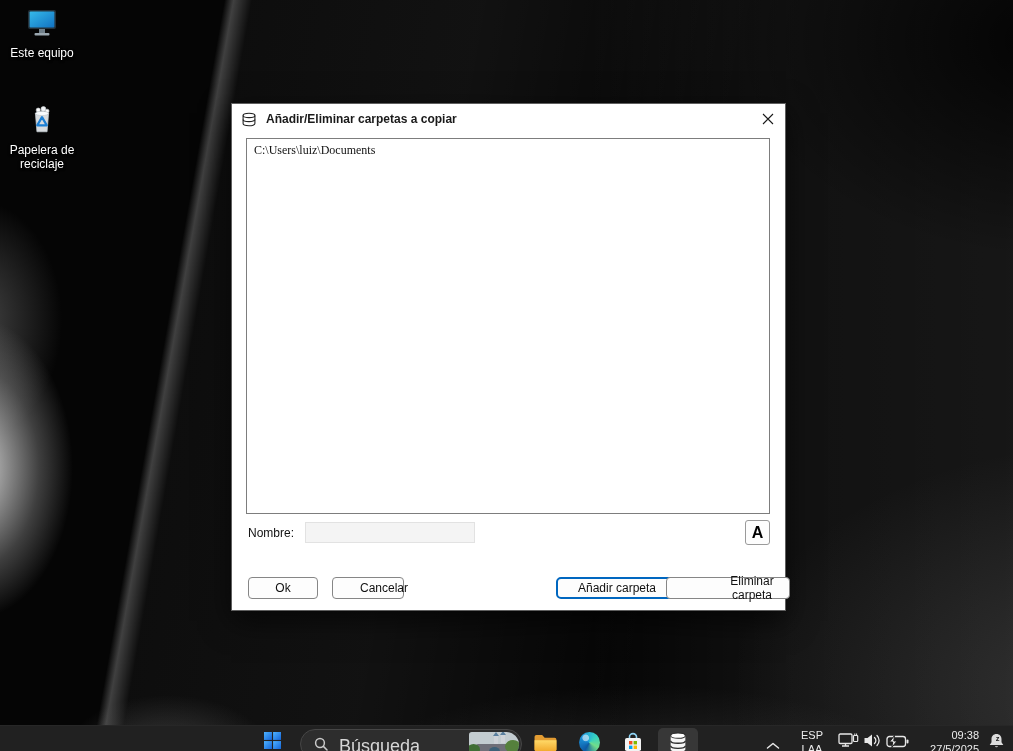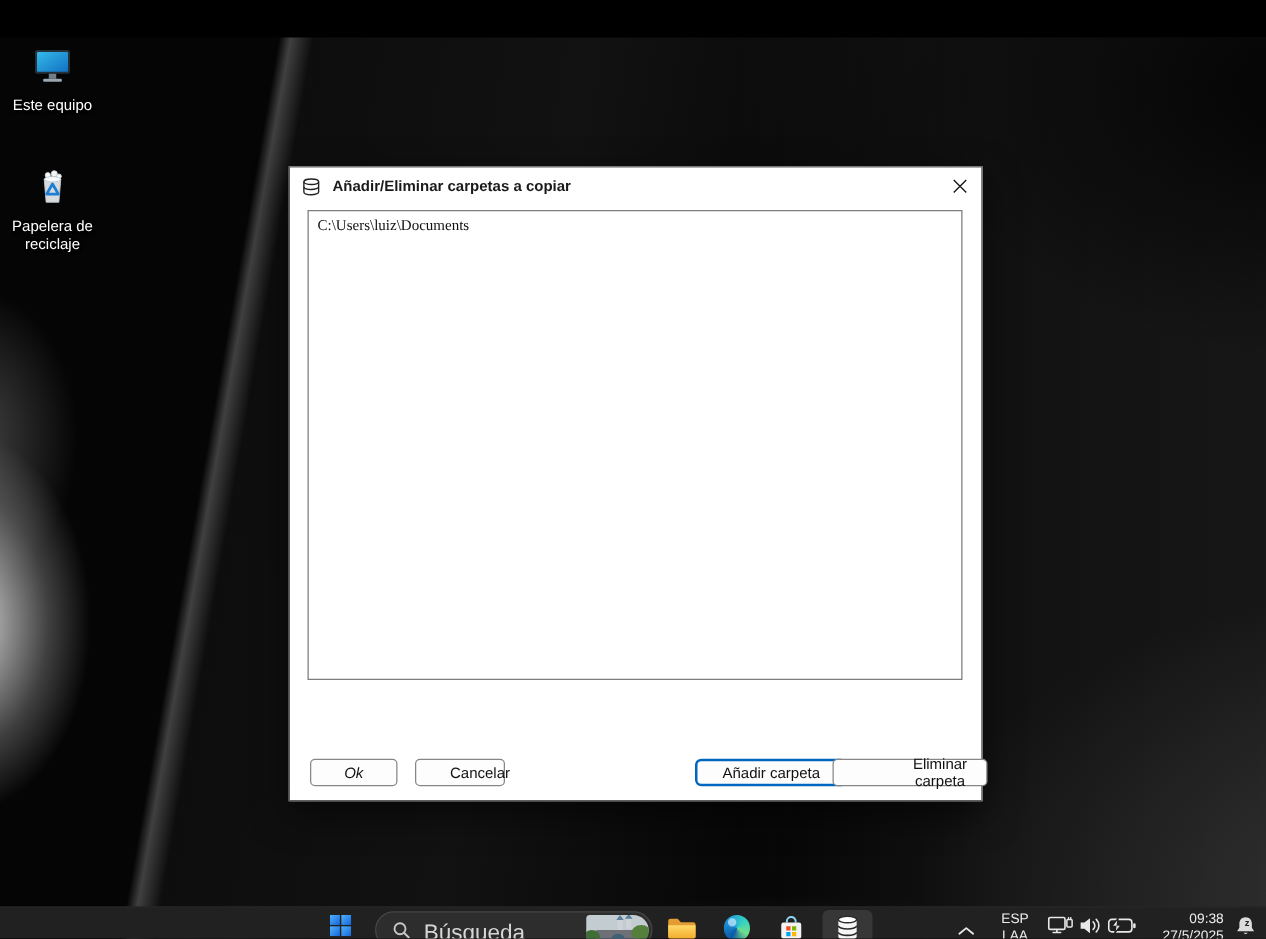--- a/index.html
+++ b/index.html
@@ -12,21 +12,20 @@
     background:
       radial-gradient(140px 210px at -28px 468px, rgba(235,235,235,0.95), rgba(150,150,150,0.40) 48%, rgba(0,0,0,0) 72%),
       radial-gradient(120px 170px at -22px 320px, rgba(120,120,120,0.55), rgba(0,0,0,0) 70%),
       radial-gradient(150px 90px at 168px 758px, rgba(150,150,150,0.35), rgba(0,0,0,0) 70%),
       radial-gradient(430px 160px at 640px 800px, rgba(160,160,160,0.22), rgba(0,0,0,0) 72%),
       radial-gradient(520px 330px at 1120px 690px, rgba(170,170,170,0.20), rgba(0,0,0,0) 75%),
       radial-gradient(420px 280px at 1060px 40px, rgba(0,0,0,0.9), rgba(0,0,0,0) 78%),
       linear-gradient(100deg, rgba(0,0,0,0) 19.6%, rgba(200,200,200,0.30) 20.4%, rgba(90,90,90,0.10) 22%, rgba(255,255,255,0.05) 42%, rgba(0,0,0,0) 66%),
       linear-gradient(to right, rgba(0,0,0,0) 58%, rgba(255,255,255,0.05) 78%, rgba(255,255,255,0.07) 100%),
       #050505;
-    margin-top: 30px;
   }
 
   
   .dicon { position:absolute; width:84px; text-align:center; cursor:default; }
   .dicon .glyph { display:block; margin:0 auto 3px auto; }
   .dicon .dlabel {
     color:#fff; font-size:12px; line-height:14px;
     text-shadow:0 1px 3px rgba(0,0,0,0.95), 1px 1px 2px rgba(0,0,0,0.9);
   }
   #icon-pc { left:0px; top:8px; }
@@ -63,21 +62,21 @@
     display:flex; align-items:center; justify-content:center; cursor:pointer;
     font-size:16px; font-weight:900; color:#000; line-height:1;
   }
   .btn-row { position:absolute; left:0; top:473px; width:100%; height:24px; }
   .wbtn {
     position:absolute; height:22px; background:#fdfdfd; border:1px solid #868686;
     border-radius:4px; font-size:12px; color:#111; cursor:pointer;
     display:flex; align-items:center; justify-content:center;
     font-family:"Liberation Sans", sans-serif;
   }
-  #btn-ok { left:16px; width:70px;font-style:italic; }
+  #btn-ok { left:16px; width:70px; }
   #btn-cancel { left:100px; width:72px;padding-left:32px; }
   #btn-add { left:324px; width:122px; border:2px solid #0067c0; border-radius:5px; }
   #btn-remove { left:434px; width:124px;padding-left:48px; }
 
   
   .taskbar {
     position:absolute; left:0; right:0; bottom:0; height:26px;
     background:#212121; border-top:1px solid rgba(255,255,255,0.03); overflow:hidden;
   }
   .tb-item { position:absolute; cursor:pointer; }
@@ -175,20 +174,27 @@
         <svg width="12" height="12" viewBox="0 0 12 12">
           <path d="M1 1 L11 11 M11 1 L1 11" stroke="#1a1a1a" stroke-width="1.1"></path>
         </svg>
       </span>
     </div>
 
     <div class="listbox">
       <div class="list-item">C:\Users\luiz\Documents</div>
     </div>
 
+    <div class="name-row">
+      <span class="name-label">Nombre:</span>
+      <input class="name-input" type="text" disabled="" value="" style="">
+      <span class="font-btn">
+        <span>A</span>
+      </span>
+    </div>
 
     <div class="btn-row">
       <button class="wbtn" id="btn-ok">Ok</button>
       <button class="wbtn" id="btn-cancel">Cancelar</button>
       <button class="wbtn" id="btn-add">Añadir carpeta</button>
       <button class="wbtn" id="btn-remove">Eliminar carpeta</button>
     </div>
   </div>
 
   <div class="taskbar">

